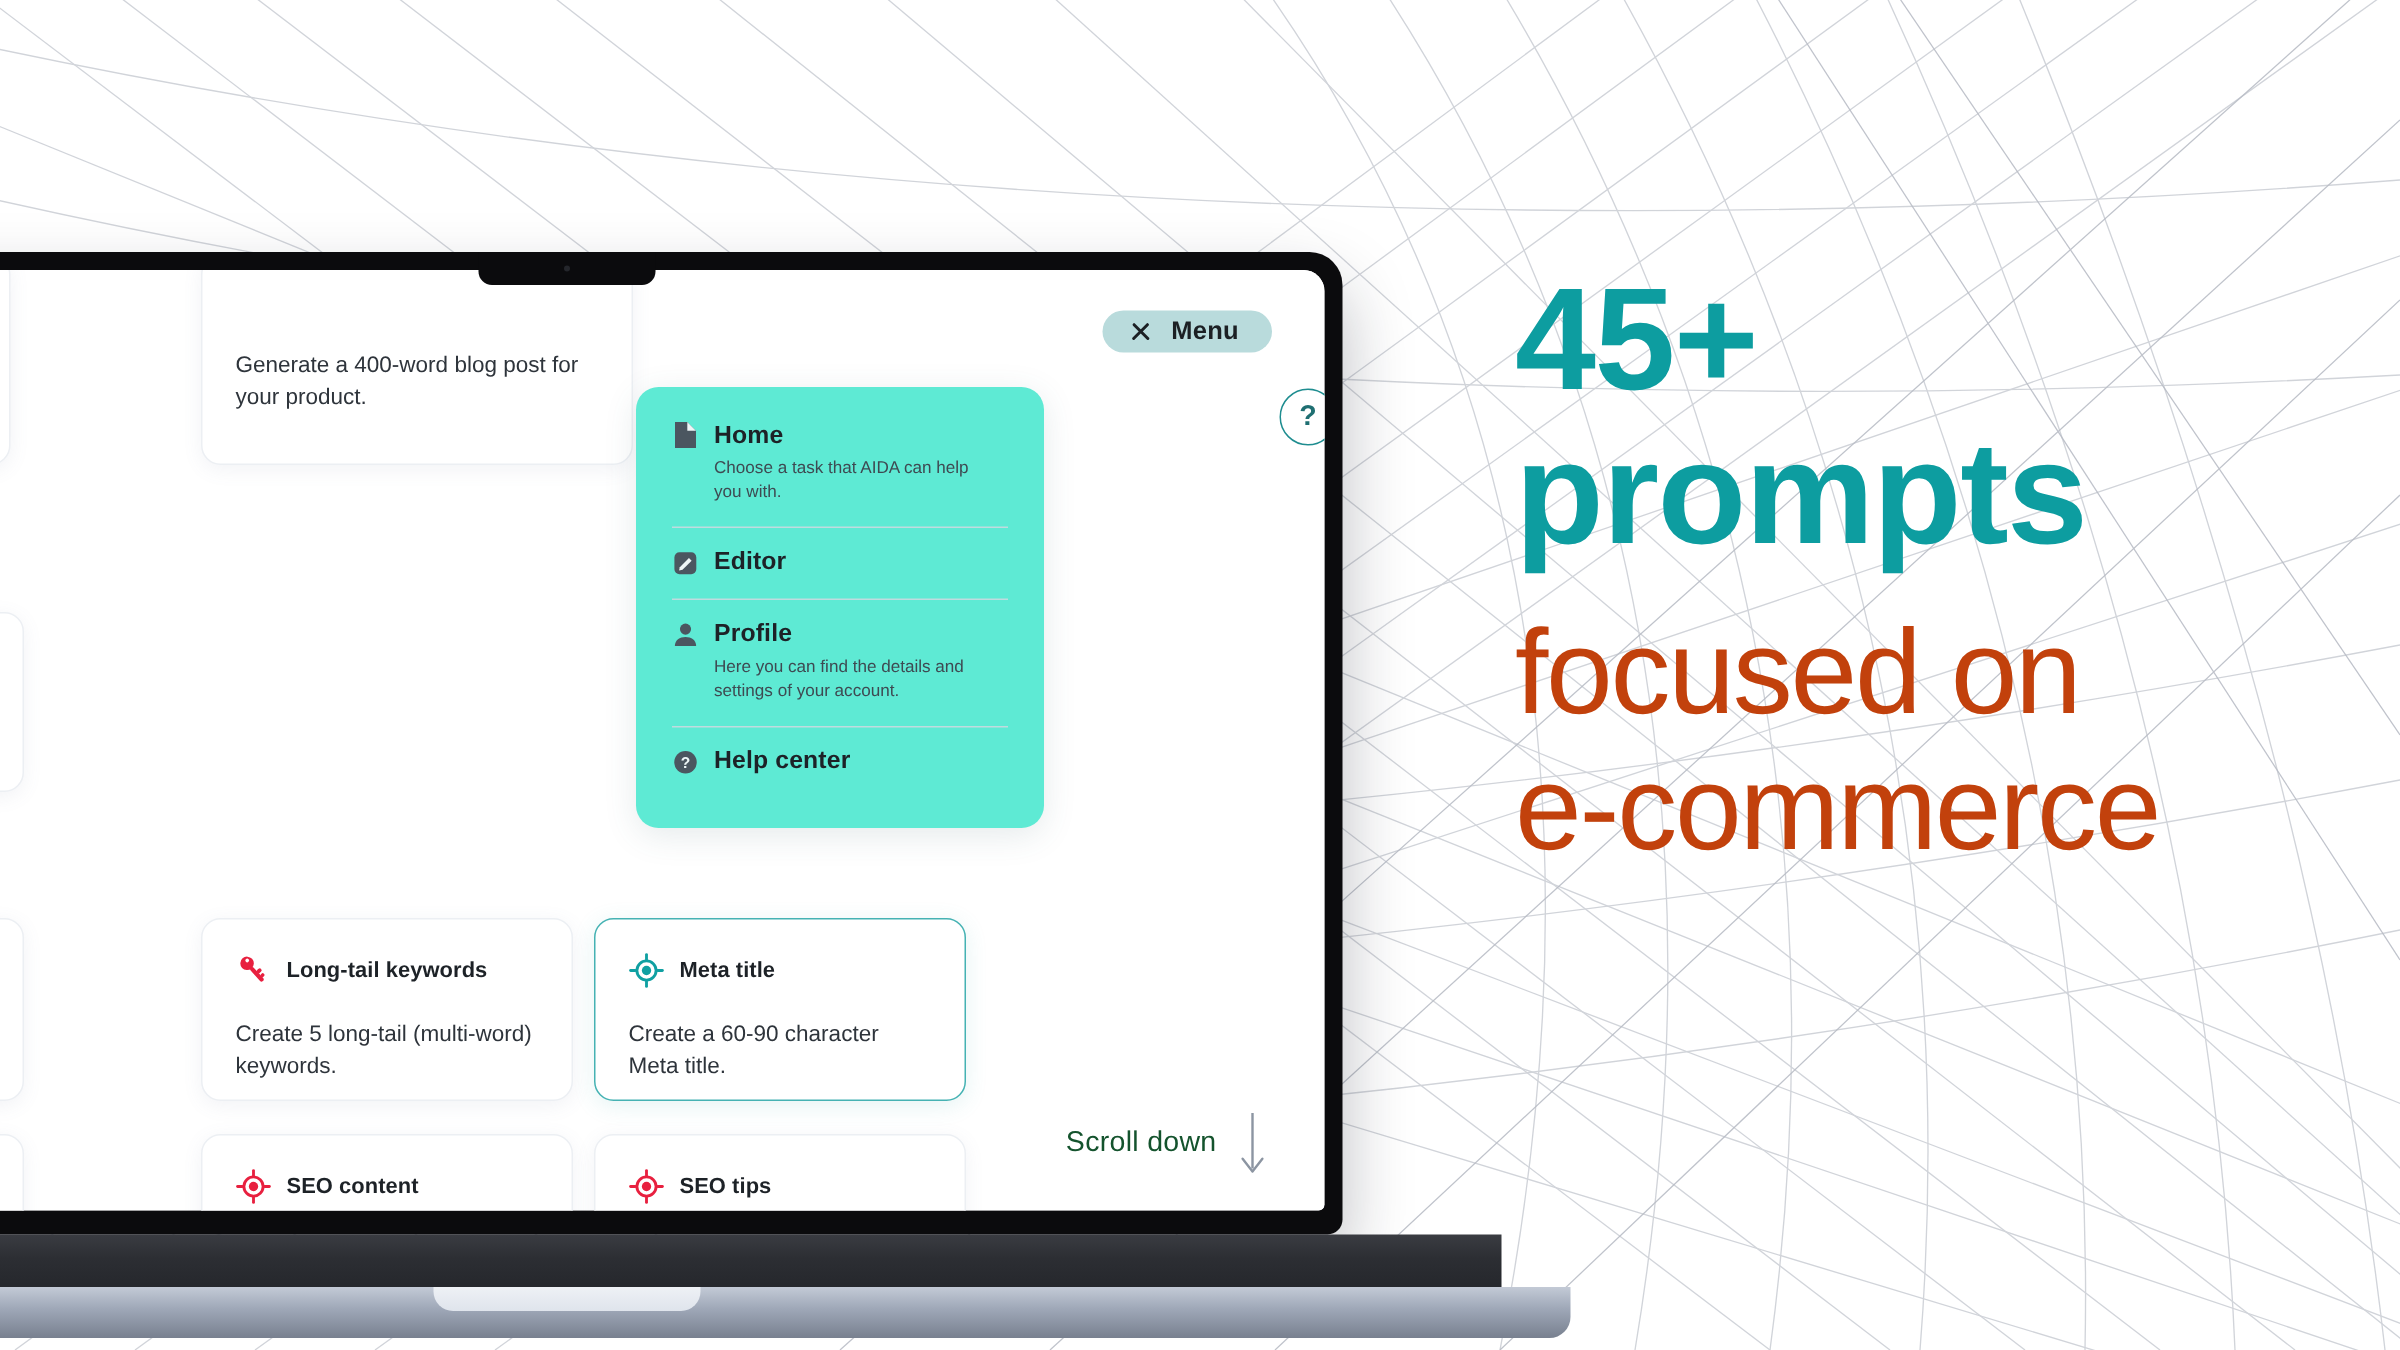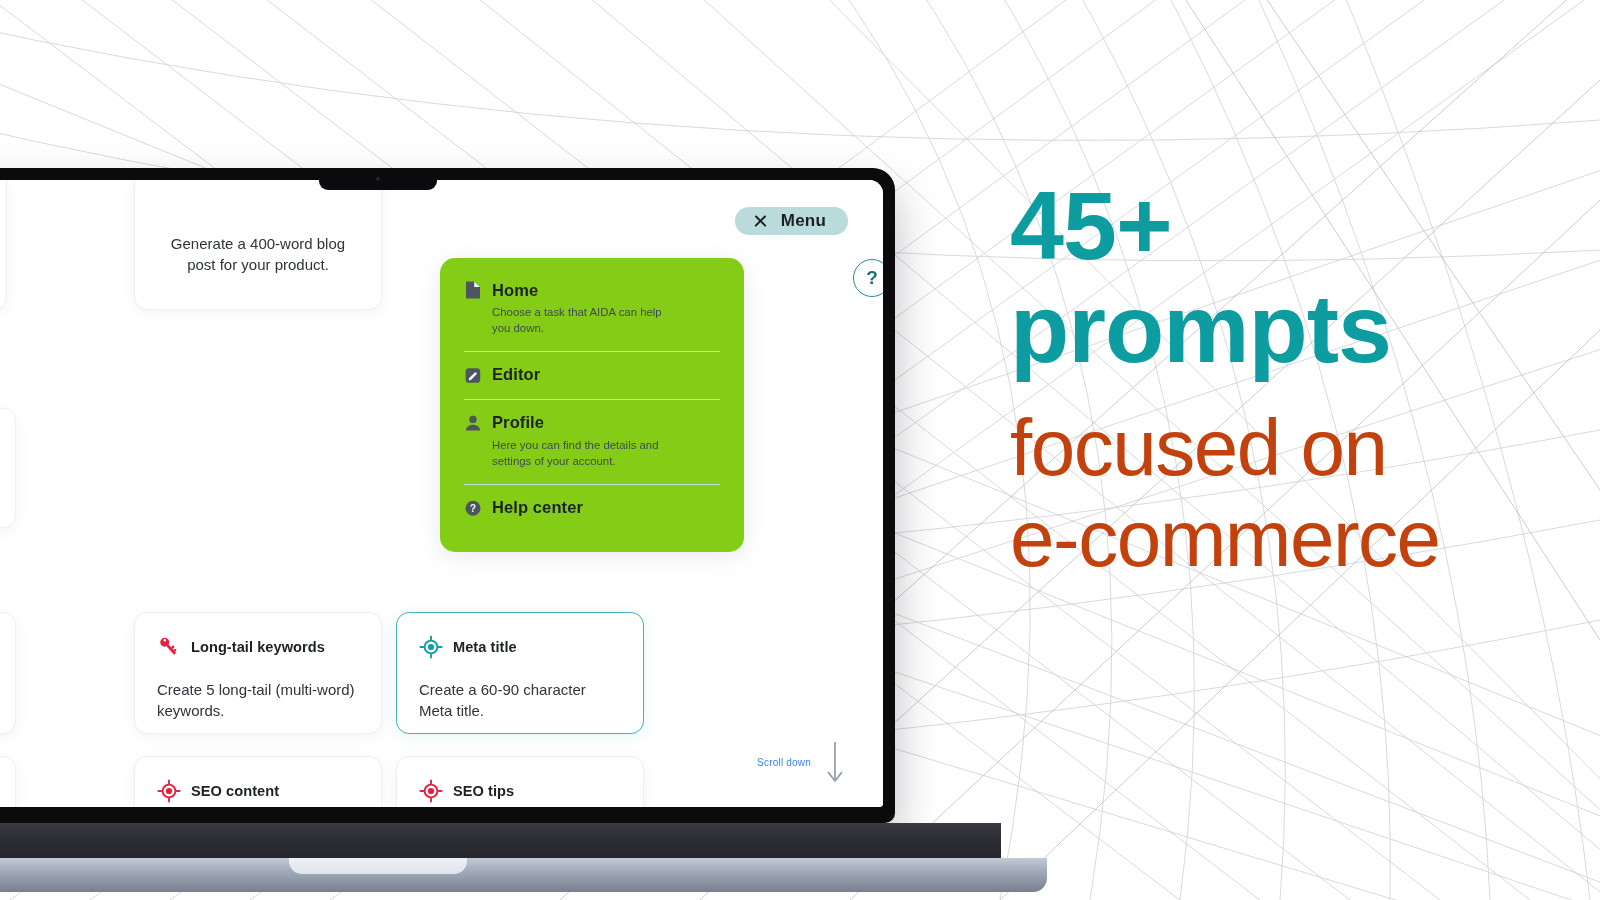--- a/index.html
+++ b/index.html
@@ -143,27 +143,26 @@
     border:1.4px solid #1f8d90;
     display:flex; align-items:center; justify-content:center;
     font-size:19px; font-weight:600; color:#1f6f72;
     cursor:pointer; z-index:31;
   }
 
   
   .menu-panel {
     position:absolute;
     left:552px; top:78px;
-    width:304px;
-    background:#84cc16;
+    width:272px;
+    background:#5eead4;
     border-radius:15px;
     padding:22px 24px 20px 24px;
     z-index:28;
     box-shadow:0 5px 22px rgba(60,100,105,.13);
-    margin-left:16px;
   }
   .mi { padding:13px 0 14px 0; }
   .mi:first-child { padding-top:0; }
   .mi + .mi { border-top:1px solid #c0dbde; }
   .mi-head { display:flex; align-items:center; gap:10px; }
   .mi-ico { width:18px; height:20px; flex:0 0 auto; }
   .mi-title { font-size:16.5px; font-weight:700; color:#1d2227; letter-spacing:.1px; }
   .mi-desc {
     font-size:11.4px; line-height:1.44; color:#3e4a52;
     margin-top:4px; padding-left:28px; max-width:215px;
@@ -190,21 +189,21 @@
     margin-top:20px;
     font-size:15px; line-height:1.42; color:#2e343b;
   }
 
   .scroll-hint {
     position:absolute;
     right:38px; bottom:23px;
     display:flex; align-items:center; gap:14px;
     z-index:20;
   }
-  .scroll-hint .sd-txt { font-size:10px; color:#3b82f6; letter-spacing:.2px; }
+  .scroll-hint .sd-txt { font-size:19px; color:#14532d; letter-spacing:.2px; }
   .scroll-hint .sd-arrow { width:20px; height:44px; }
 </style>
 </head>
 <body>
 
 <svg id="bg-pattern" viewBox="0 0 1600 900" preserveAspectRatio="none">
   <g stroke="#cfd2d8" stroke-width="0.9" fill="none" opacity="0.95">
     <path d="M-60 -40 L1180 900"></path>
       <path d="M30 -40 L1260 900"></path>
     <path d="M120 -40 L1350 900"></path>
@@ -261,21 +260,21 @@
 
 <div id="laptop">
   <div class="lid">
     <div class="screen">
       <div class="app">
 
         <div class="card" style="left:20px; top:-10px; width:115px; height:140px; padding-top:72px;">
           
         </div>
 
-        <div class="card" style="left:262px; top:-10px; width:248px; height:140px; padding-top:62px;text-align:center;">
+        <div class="card" style="left:262px; top:-10px; width:288px; height:140px; padding-top:62px;">
           <div class="card-body" style="margin-top:0;">Generate a 400-word blog post for your product.</div>
         </div>
 
         <div class="card" style="left:-58px; top:228px; width:202px; height:120px;">
           
           
         </div>
 
         <div class="card" style="left:-58px; top:432px; width:202px; height:122px; padding-top:68px;">
           
@@ -365,21 +364,21 @@
         <div class="menu-panel">
 
           <div class="mi">
             <div class="mi-head">
               <svg class="mi-ico" viewBox="0 0 18 20">
                 <path d="M2 1.4h8.2L16 7.1v11.5H2z" fill="#4b5660"></path>
                 <path d="M10.2 1.4L16 7.1h-5.8z" fill="#eef6f7"></path>
               </svg>
               <span class="mi-title">Home</span>
             </div>
-            <div class="mi-desc">Choose a task that AIDA can help you down.</div>
+            <div class="mi-desc">Choose a task that AIDA can help you with.</div>
           </div>
 
           <div class="mi">
             <div class="mi-head">
               <svg class="mi-ico" viewBox="0 0 18 20">
                 <rect x="1.6" y="3.2" width="14.6" height="14.6" rx="3.4" fill="#4b5660"></rect>
                 <path d="M5.2 13.1l6.1-6.1 1.8 1.8-6.1 6.1-2.3.5z" fill="#eef6f7"></path>
               </svg>
               <span class="mi-title">Editor</span>
             </div>

